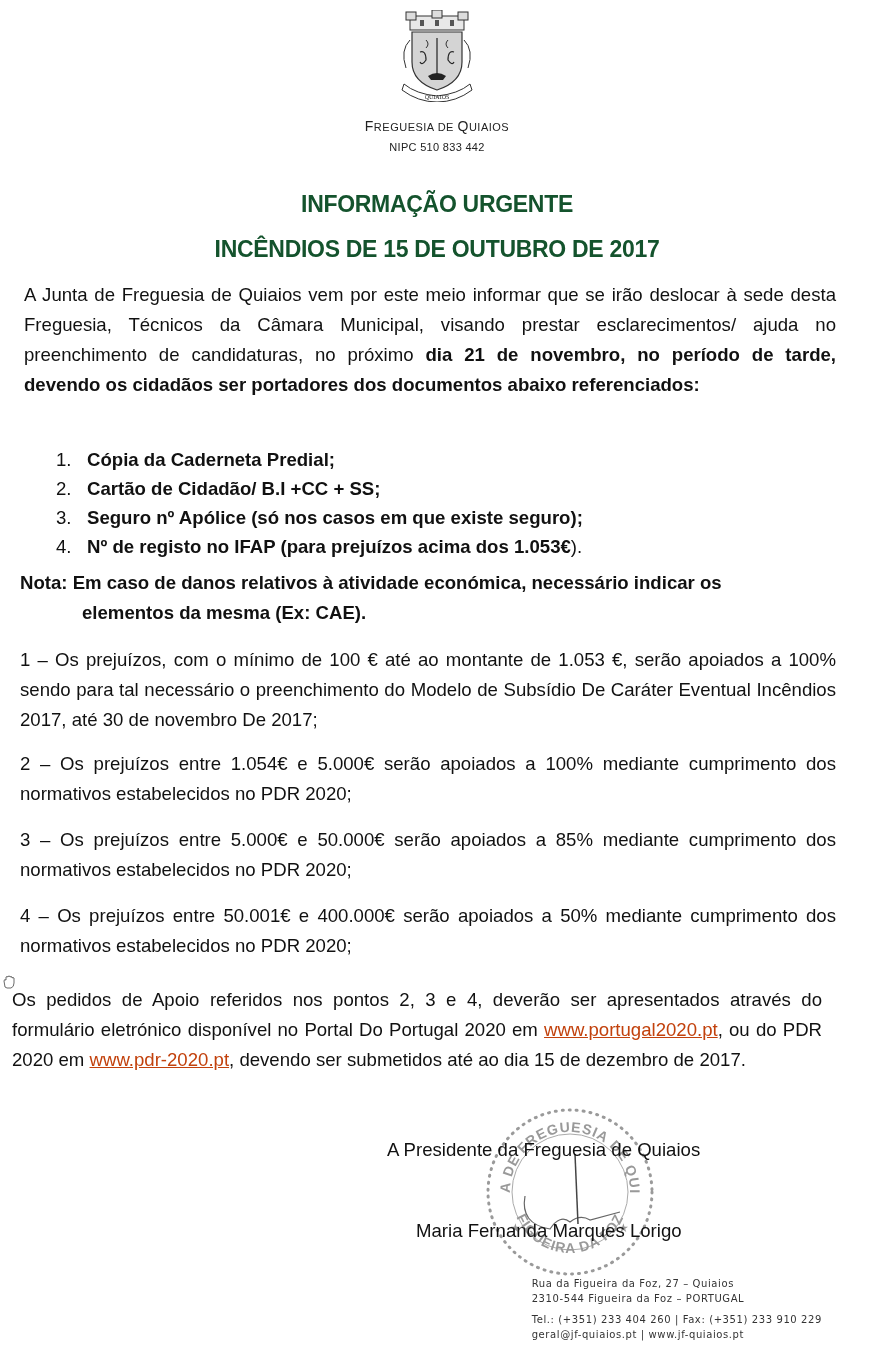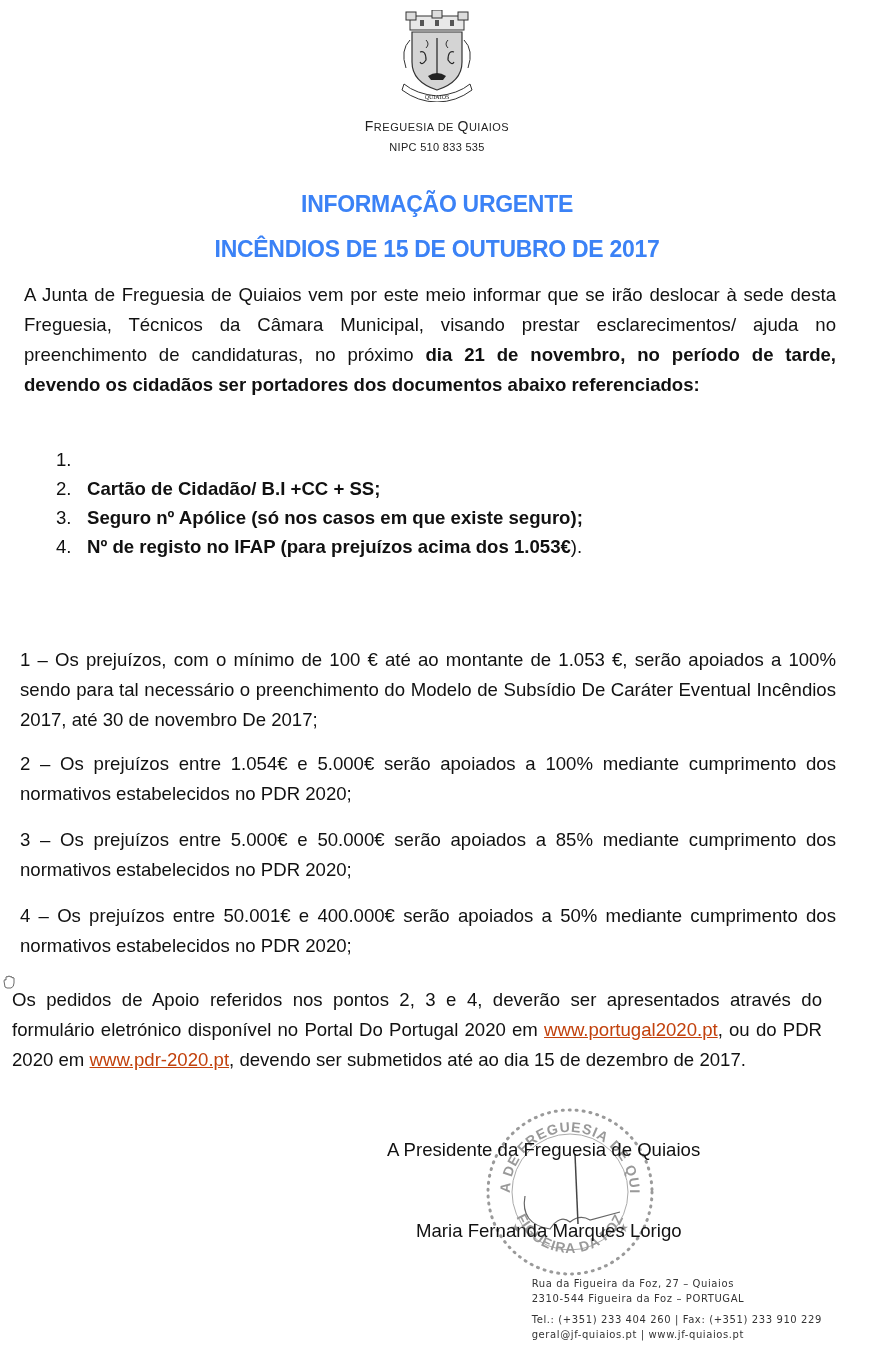--- a/index.html
+++ b/index.html
@@ -1,21 +1,21 @@
 <!DOCTYPE html>
 <html><head>
   <meta charset="utf-8">
   <style>
     html, body { margin: 0; padding: 0; background: #ffffff; }
     body { width: 874px; height: 1369px; position: relative; overflow: hidden; color: #111; font-family: "Liberation Sans", sans-serif; }
     .crest { position: absolute; left: 396px; top: 10px; width: 82px; height: 92px; }
     .org-name { position: absolute; left: 0; width: 874px; top: 118px; text-align: center; font-family: "Liberation Sans", sans-serif; font-size: 14px; letter-spacing: 0.5px; color: #222; }
     .org-name .sc { font-size: 11px; }
     .nipc { position: absolute; left: 0; width: 874px; top: 141px; text-align: center; font-size: 11px; color: #222; letter-spacing: 0.3px; }
-    .title1, .title2 { position: absolute; left: 0; width: 874px; text-align: center; font-family: "Liberation Sans", sans-serif; font-weight: bold; font-size: 23px; color: #3b82f6; letter-spacing: -0.3px; }
+    .title1, .title2 { position: absolute; left: 0; width: 874px; text-align: center; font-family: "Liberation Sans", sans-serif; font-weight: bold; font-size: 23px; color: #14532d; letter-spacing: -0.3px; }
     .title1 { top: 191px; }
     .title2 { top: 236px; }
     .txt { font-family: "Liberation Sans", sans-serif; font-size: 18.6px; line-height: 30px; color: #111; }
     .intro { position: absolute; left: 24px; width: 812px; top: 280px; text-align: justify; text-align-last: left; }
     .b { font-weight: bold; }
     .list { position: absolute; left: 56px; top: 445px; margin: 0; padding: 0; list-style: none; }
     .list li { display: flex; height: 29px; line-height: 29px; }
     .list .num { width: 31px; }
     .list .item { font-weight: bold; }
     .list .item .nb { font-weight: normal; }
@@ -61,48 +61,51 @@
     <path d="M68 30 Q78 40 72 58" stroke="#333" fill="none"></path>
 
     <path d="M8 74 Q20 84 41 86 Q62 84 74 74 L76 80 Q60 92 41 92 Q22 92 6 80 Z" fill="#fff" stroke="#333" stroke-width="1"></path>
     <text x="41" y="89" text-anchor="middle" font-family="Liberation Serif, serif" font-size="6" fill="#222">QUIAIOS</text>
   </svg>
 </div>
 
 <div class="org-name">
   <span>F</span><span class="sc">REGUESIA DE </span><span>Q</span><span class="sc">UIAIOS</span>
 </div>
-<div class="nipc">NIPC 510 833 535</div>
+<div class="nipc">NIPC 510 833 442</div>
 
 <div class="title1">INFORMAÇÃO URGENTE</div>
 <div class="title2">INCÊNDIOS DE 15 DE OUTUBRO DE 2017</div>
 
 <div class="intro txt">
   <span>A Junta de Freguesia de Quiaios vem por este meio informar que se irão deslocar à sede desta Freguesia, Técnicos da Câmara Municipal, visando prestar esclarecimentos/ ajuda no preenchimento de candidaturas, no próximo </span><span class="b">dia 21 de novembro, no período de tarde, devendo os cidadãos ser portadores dos documentos abaixo referenciados:</span>
 </div>
 
 <ol class="list txt">
   <li>
       <span class="num">1.</span>
+      <span class="item"><span>Cópia da Caderneta Predial;</span><span class="nb"></span></span>
     </li>
   <li>
       <span class="num">2.</span>
       <span class="item"><span>Cartão de Cidadão/ B.I +CC + SS;</span><span class="nb"></span></span>
     </li>
   <li>
       <span class="num">3.</span>
       <span class="item"><span>Seguro nº Apólice (só nos casos em que existe seguro);</span><span class="nb"></span></span>
     </li>
   <li>
       <span class="num">4.</span>
       <span class="item"><span>Nº de registo no IFAP (para prejuízos acima dos 1.053€</span><span class="nb">).</span></span>
     </li>
 </ol>
 
 <div class="nota txt">
+  <div><span>Nota:</span><span> Em caso de danos relativos à atividade económica, necessário indicar os</span></div>
+  <div class="line2">elementos da mesma (Ex: CAE).</div>
 </div>
 
 <div class="pt p1 txt">1 – Os prejuízos, com o mínimo de 100 € até ao montante de 1.053 €, serão apoiados a 100% sendo para tal necessário o preenchimento do Modelo de Subsídio De Caráter Eventual Incêndios 2017, até 30 de novembro De 2017;</div>
 <div class="pt p2 txt">2 – Os prejuízos entre 1.054€ e 5.000€ serão apoiados a 100% mediante cumprimento dos normativos estabelecidos no PDR 2020;</div>
 <div class="pt p3 txt">3 – Os prejuízos entre 5.000€ e 50.000€ serão apoiados a 85% mediante cumprimento dos normativos estabelecidos no PDR 2020;</div>
 <div class="pt p4 txt">4 – Os prejuízos entre 50.001€ e 400.000€ serão apoiados a 50% mediante cumprimento dos normativos estabelecidos no PDR 2020;</div>
 
 <div class="cursor-icon">
   <svg width="14" height="14" viewBox="0 0 14 14">
     <path d="M3 12 L2 6 Q2 4 4 5 L4 2 Q5 1 6 2 L6 1.5 Q7 0.5 8 1.5 L8 2 Q9 1 10 2 L10 3 Q11 2 12 3 L12 8 Q12 12 9 13 L5 13 Z" fill="#fff" stroke="#444" stroke-width="0.8"></path>

